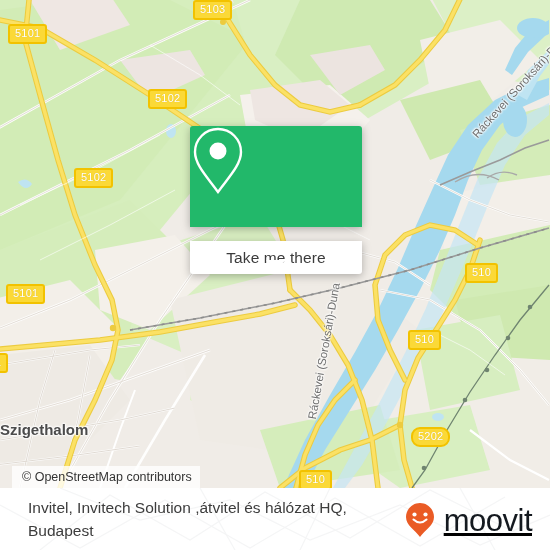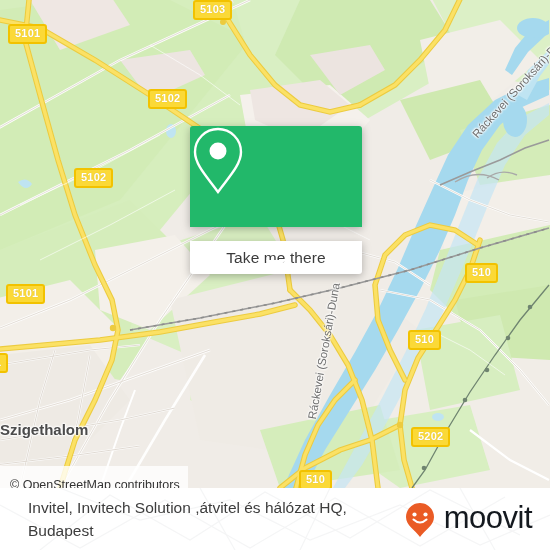--- a/index.html
+++ b/index.html
@@ -17,21 +17,21 @@
   .map svg{display:block;position:absolute;left:0;top:0;}
 
   
   .shield{
     position:absolute;
     background:#fbd937;
     border:2px solid #f2c200;
     border-radius:3px;
     color:#ffffff;
     font-size:11px;
-    font-weight:bold;
+    font-weight:normal;
     line-height:13px;
     padding:1px 5px 2px 5px;
     letter-spacing:0.2px;
     text-shadow:0 0 1px rgba(0,0,0,.18);
     white-space:nowrap;
     box-sizing:border-box;
   }
 
   
   .place-label{
@@ -76,42 +76,42 @@
   .popup-tail{
     position:absolute;left:50%;top:134px;
     width:0;height:0;margin-left:-10px;
     border-left:10px solid transparent;
     border-right:10px solid transparent;
     border-top:9px solid #ffffff;
   }
 
   
   .osm-attr{
-    position:absolute;left:0;top:466px;
+    position:absolute;left:12px;top:466px;
     background:rgba(255,255,255,.80);
     color:#333;
     font-size:12.5px;
     line-height:22px;
-    padding:8px 8px 0 10px;
+    padding:0 8px 0 10px;
     white-space:nowrap;
   }
 
   
   .footer{
     position:absolute;left:0;top:488px;width:550px;height:62px;
     background:#ffffff;overflow:hidden;
   }
   .footer-watermark{position:absolute;left:0;top:-488px;opacity:.10;}
   .footer-title{
     position:absolute;left:28px;top:8px;width:350px;
     color:#3c3c3c;font-size:15.5px;line-height:23px;
   }
   .logo{
     position:absolute;right:18px;top:14px;
-    display:flex;gap:9px;
+    display:flex;align-items:center;gap:9px;text-decoration:underline;
   }
   .logo-word{
     color:#14191f;font-size:31px;line-height:31px;
     letter-spacing:-0.5px;font-weight:normal;
   }
 </style>
 </head>
 <body>
 
 <div id="root">
@@ -298,21 +298,21 @@
 
     <div>
       <div class="shield" style="left:8px;top:24px;">5101</div>
       <div class="shield" style="left:193px;top:0px;">5103</div>
       <div class="shield" style="left:148px;top:89px;">5102</div>
       <div class="shield" style="left:74px;top:168px;">5102</div>
       <div class="shield" style="left:6px;top:284px;">5101</div>
       <div class="shield" style="left:-12px;top:353px;">1</div>
       <div class="shield" style="left:465px;top:263px;">510</div>
       <div class="shield" style="left:408px;top:330px;">510</div>
-      <div class="shield" style="left:411px;top:427px;">5202</div>
+      <div class="shield" style="left:411px;top:427px;border-radius:9px;">5202</div>
       <div class="shield" style="left:299px;top:470px;">510</div>
     </div>
 
     <div class="place-label" style="left:0px;top:421px;font-weight:bold;">Szigethalom</div>
 
     <div class="river-label" style="left:306px;top:418px;transform:rotate(-80deg);">Ráckevei (Soroksári)-Duna</div>
     <div class="river-label" style="left:470px;top:132px;transform:rotate(-48deg);">Ráckevei (Soroksári)-Du</div>
 
     <div class="popup">
       <div class="popup-top">

